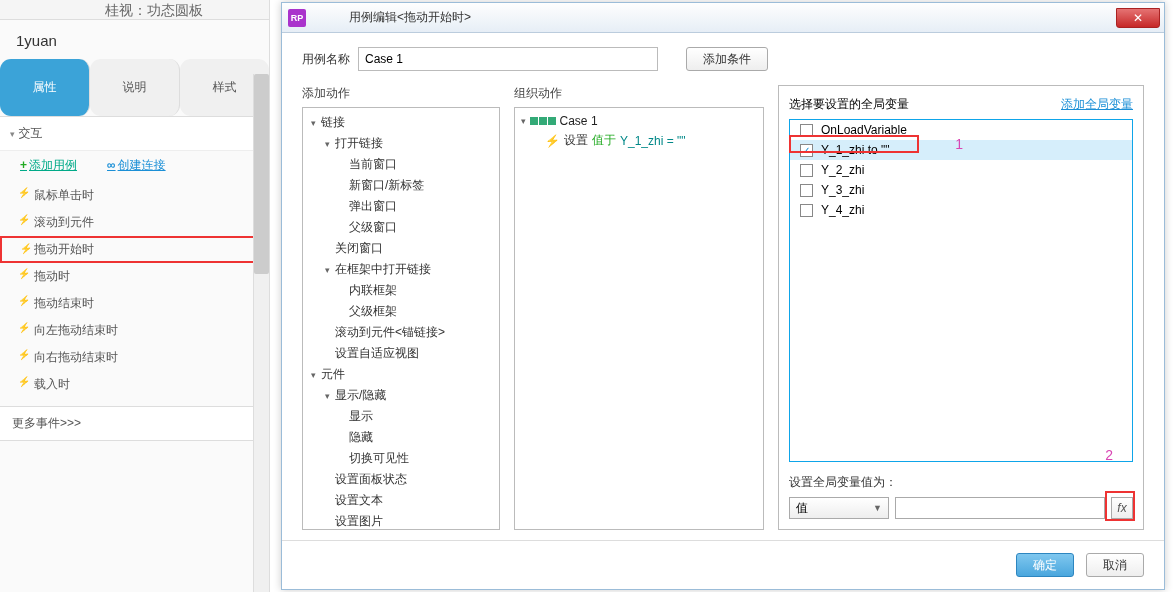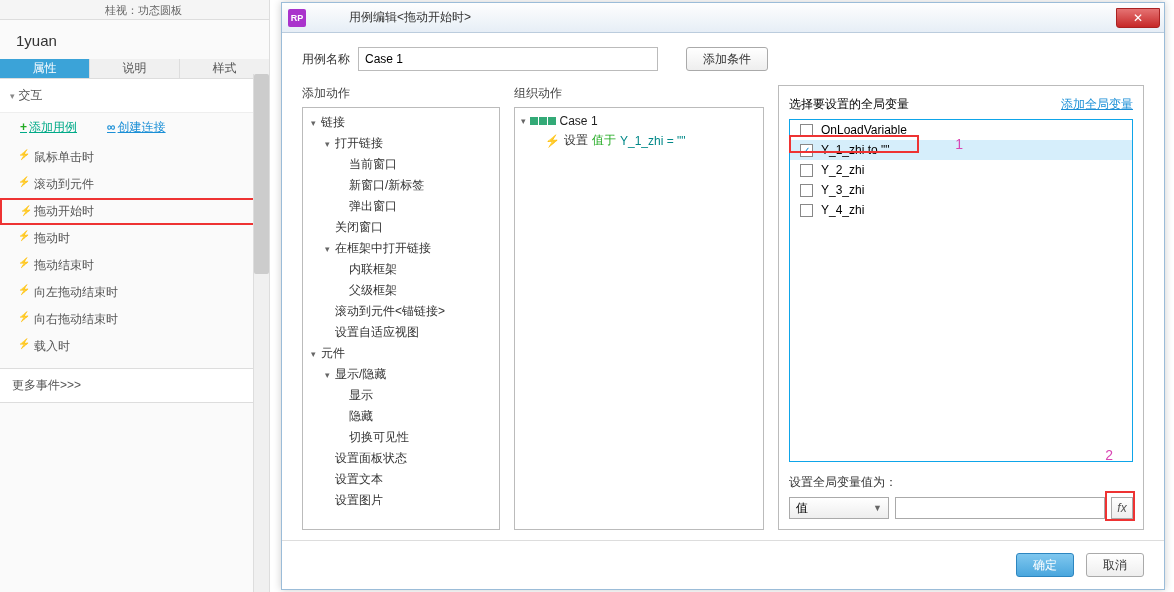--- a/index.html
+++ b/index.html
@@ -1,23 +1,23 @@
 <!DOCTYPE html>
 <html><head>
 <meta charset="utf-8">
 <style>
 * { box-sizing: border-box; margin: 0; padding: 0; font-family: "Microsoft YaHei", sans-serif; font-size: 12px; }
 body { background: #fff; width: 1174px; height: 592px; position: relative; overflow: hidden; }
 
 
 .left-panel { position: absolute; left: 0; top: 0; width: 270px; height: 592px; background: #fafafa; border-right: 1px solid #ddd; }
-.left-top-strip { height: 20px; border-bottom: 1px solid #ddd; background: #f5f5f5; font-size: 11px; color: #666; padding-left: 105px; line-height: 20px; }
+.left-top-strip { height: 20px; border-bottom: 1px solid #ddd; background: #f5f5f5; font-size: 14px; color: #666; padding-left: 105px; line-height: 20px; }
 .widget-name { padding: 12px 10px 10px 16px; font-size: 15px; color: #333; }
 .tab-row { display: flex; border-bottom: 1px solid #ddd; }
-.tab { flex: 1; text-align: center; padding: 1px 0; color: #555; cursor: pointer; background: #f0f0f0; border-right: 1px solid #ddd; }
+.tab { flex: 1; text-align: center; padding: 20px 0; color: #555; cursor: pointer; background: #f0f0f0; border-right: 1px solid #ddd; border-radius: 11px; }
 .tab:last-child { border-right: none; }
 .tab.active { background: #3ba3d8; color: #fff; }
 .section-header { padding: 8px 10px; border-bottom: 1px solid #eee; background: #fff; color: #555; }
 .section-header::before { content: "▾"; font-size: 9px; margin-right: 4px; color: #888; }
 .link-row { padding: 6px 10px 6px 20px; display: flex; gap: 30px; }
 .link-row a { color: #0a8; text-decoration: underline; font-size: 12px; }
 .link-row a.blue { color: #1b8fd6; }
 .plus { color: #2a2; font-weight: bold; margin-right: 2px; text-decoration: none; }
 .infinity { color: #1b8fd6; font-weight: bold; margin-right: 2px; }
 .event-list { padding: 2px 0; }
@@ -137,20 +137,21 @@
 
       <div class="col col1">
         <div class="col-header">添加动作</div>
         <div class="box">
           <div class="tree" id="action-tree">
               <div class="tree-node indent0"><span class="tri">▾</span><span>链接</span></div>
               <div class="tree-node indent1"><span class="tri">▾</span><span>打开链接</span></div>
               <div class="tree-node indent2"><span class="tri"></span><span>当前窗口</span></div>
               <div class="tree-node indent2"><span class="tri"></span><span>新窗口/新标签</span></div>
               <div class="tree-node indent2"><span class="tri"></span><span>弹出窗口</span></div>
+              <div class="tree-node indent2"><span class="tri"></span><span>父级窗口</span></div>
               <div class="tree-node indent1"><span class="tri"></span><span>关闭窗口</span></div>
               <div class="tree-node indent1"><span class="tri">▾</span><span>在框架中打开链接</span></div>
               <div class="tree-node indent2"><span class="tri"></span><span>内联框架</span></div>
               <div class="tree-node indent2"><span class="tri"></span><span>父级框架</span></div>
               <div class="tree-node indent1"><span class="tri"></span><span>滚动到元件&lt;锚链接&gt;</span></div>
               <div class="tree-node indent1"><span class="tri"></span><span>设置自适应视图</span></div>
               <div class="tree-node indent0"><span class="tri">▾</span><span>元件</span></div>
               <div class="tree-node indent1"><span class="tri">▾</span><span>显示/隐藏</span></div>
               <div class="tree-node indent2"><span class="tri"></span><span>显示</span></div>
               <div class="tree-node indent2"><span class="tri"></span><span>隐藏</span></div>

